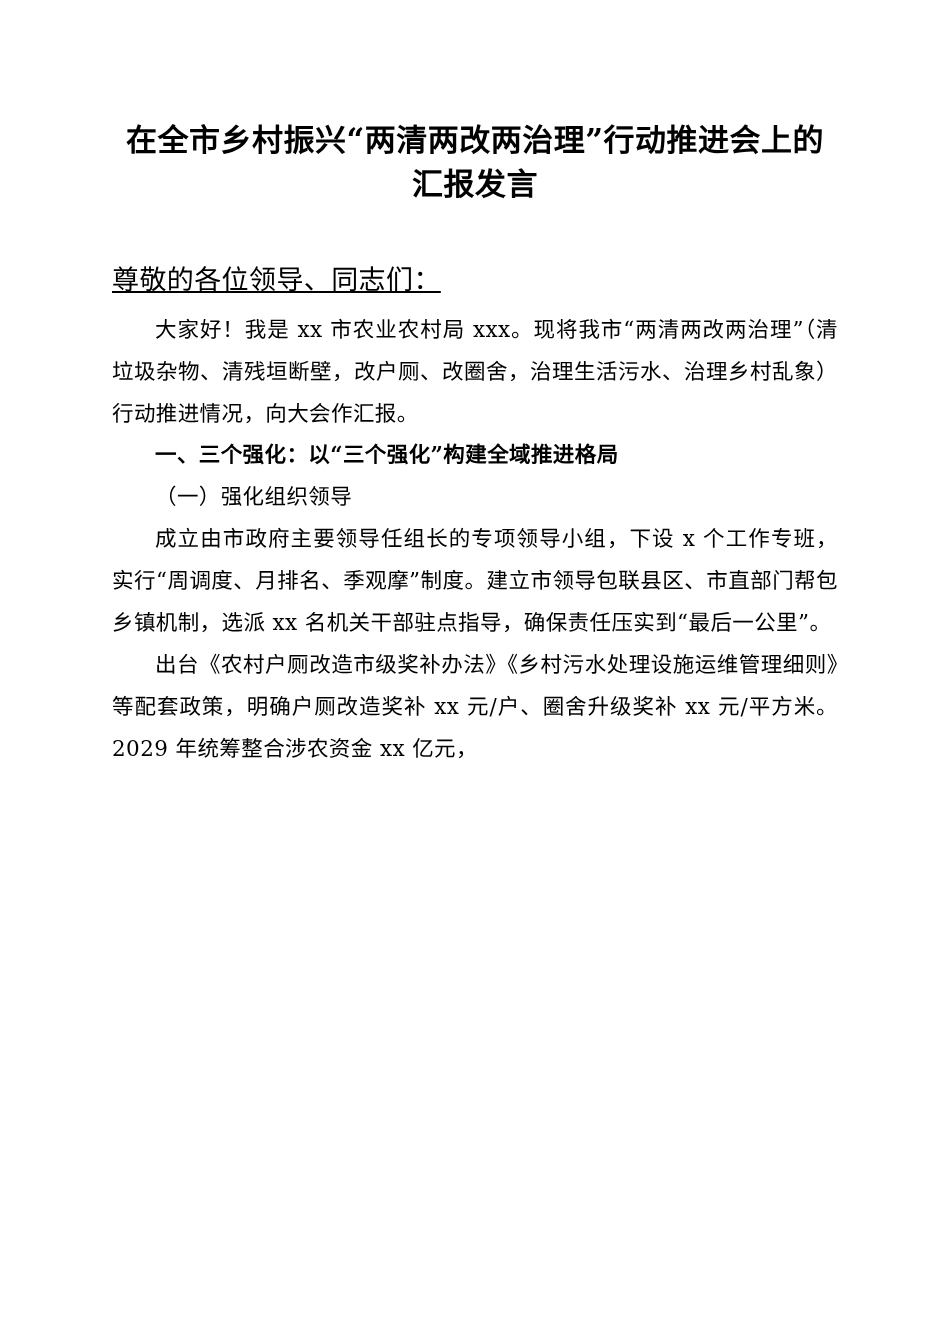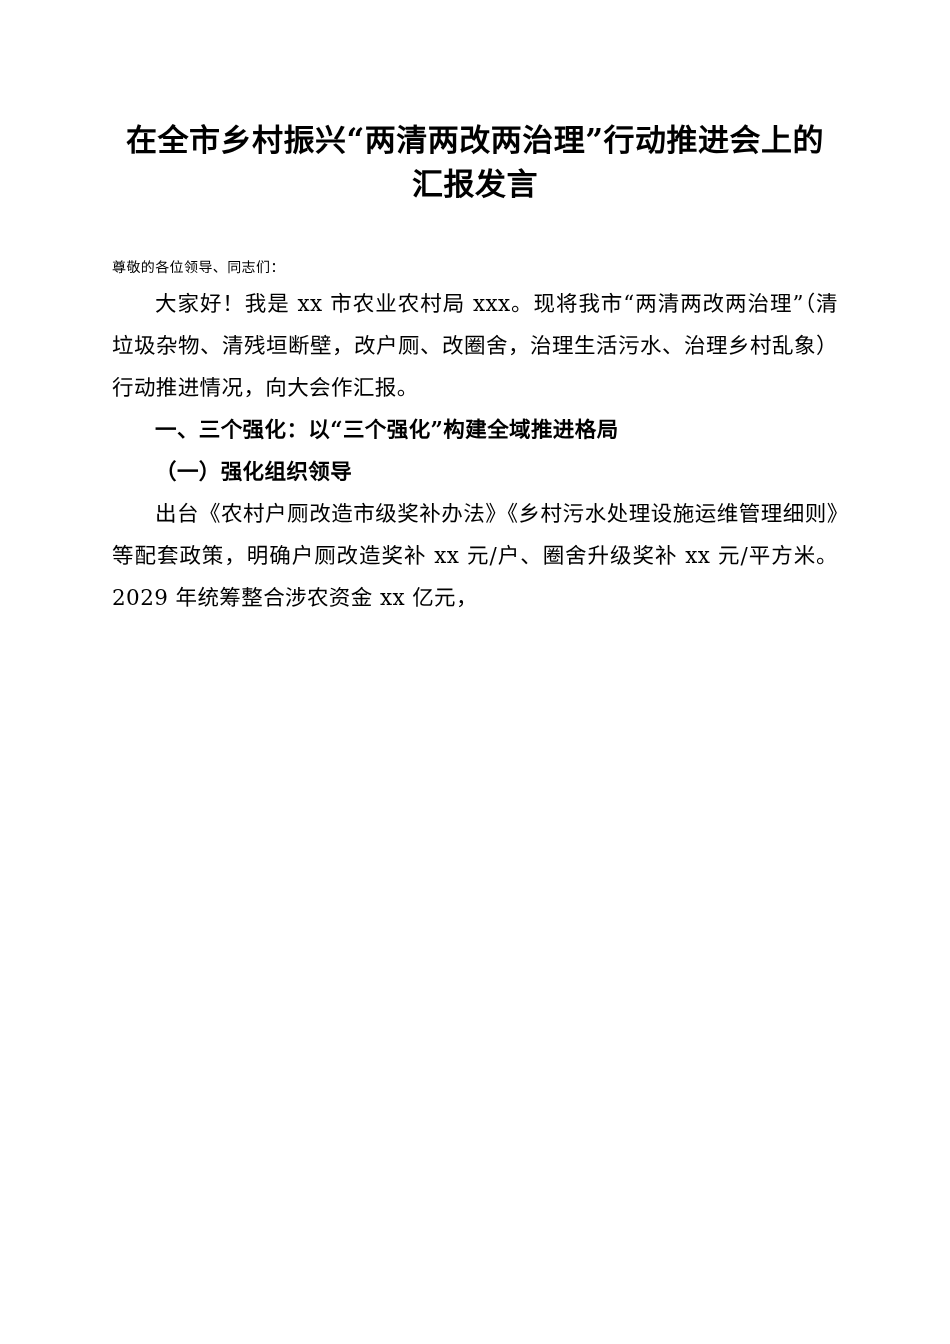--- a/index.html
+++ b/index.html
@@ -24,26 +24,27 @@
     font-family: "DejaVu Serif", "Liberation Serif", serif;
     font-weight: bold;
     font-size: 31px;
     line-height: 1.42;
     text-align: center;
     letter-spacing: 0.5px;
     margin: 0 0 48px 0;
     padding: 0 2px;
   }
   .salutation {
-    font-size: 14px;
+    font-size: 27px;
     line-height: 1.95;
     margin: 0 0 2px 0;
     text-align: justify;
     text-justify: inter-ideograph;
     letter-spacing: 0.4px;
+    text-decoration: underline;
   }
   p.body-par {
     font-size: 21.5px;
     line-height: 1.95;
     margin: 0;
     text-indent: 2em;
     text-align: justify;
     text-justify: inter-ideograph;
     letter-spacing: 0.4px;
   }
@@ -54,38 +55,39 @@
     margin: 0;
     text-indent: 2em;
     text-align: justify;
     letter-spacing: 0.4px;
   }
   p.heading-2 {
     font-size: 21.5px;
     line-height: 1.95;
     margin: 0;
     text-indent: 2em;
-    font-weight: bold;
+    font-weight: normal;
     text-align: justify;
     letter-spacing: 0.4px;
   }
 </style>
 </head>
 <body>
 
 <div class="page">
 
   <h1 class="doc-title">在全市乡村振兴“两清两改两治理”行动推进会上的汇报发言</h1>
 
   <p class="salutation">尊敬的各位领导、同志们：</p>
 
   <p class="body-par">大家好！我是 xx 市农业农村局 xxx。现将我市“两清两改两治理”（清垃圾杂物、清残垣断壁，改户厕、改圈舍，治理生活污水、治理乡村乱象）行动推进情况，向大会作汇报。</p>
 
   <p class="heading-1">一、三个强化：以“三个强化”构建全域推进格局</p>
 
 
   <p class="heading-2">（一）强化组织领导</p>
 
+  <p class="body-par">成立由市政府主要领导任组长的专项领导小组，下设 x 个工作专班，实行“周调度、月排名、季观摩”制度。建立市领导包联县区、市直部门帮包乡镇机制，选派 xx 名机关干部驻点指导，确保责任压实到“最后一公里”。</p>
 
 
   <p class="body-par">出台《农村户厕改造市级奖补办法》《乡村污水处理设施运维管理细则》等配套政策，明确户厕改造奖补 xx 元/户、圈舍升级奖补 xx 元/平方米。2029 年统筹整合涉农资金 xx 亿元，</p>
 
 </div>
 
 </body></html>

